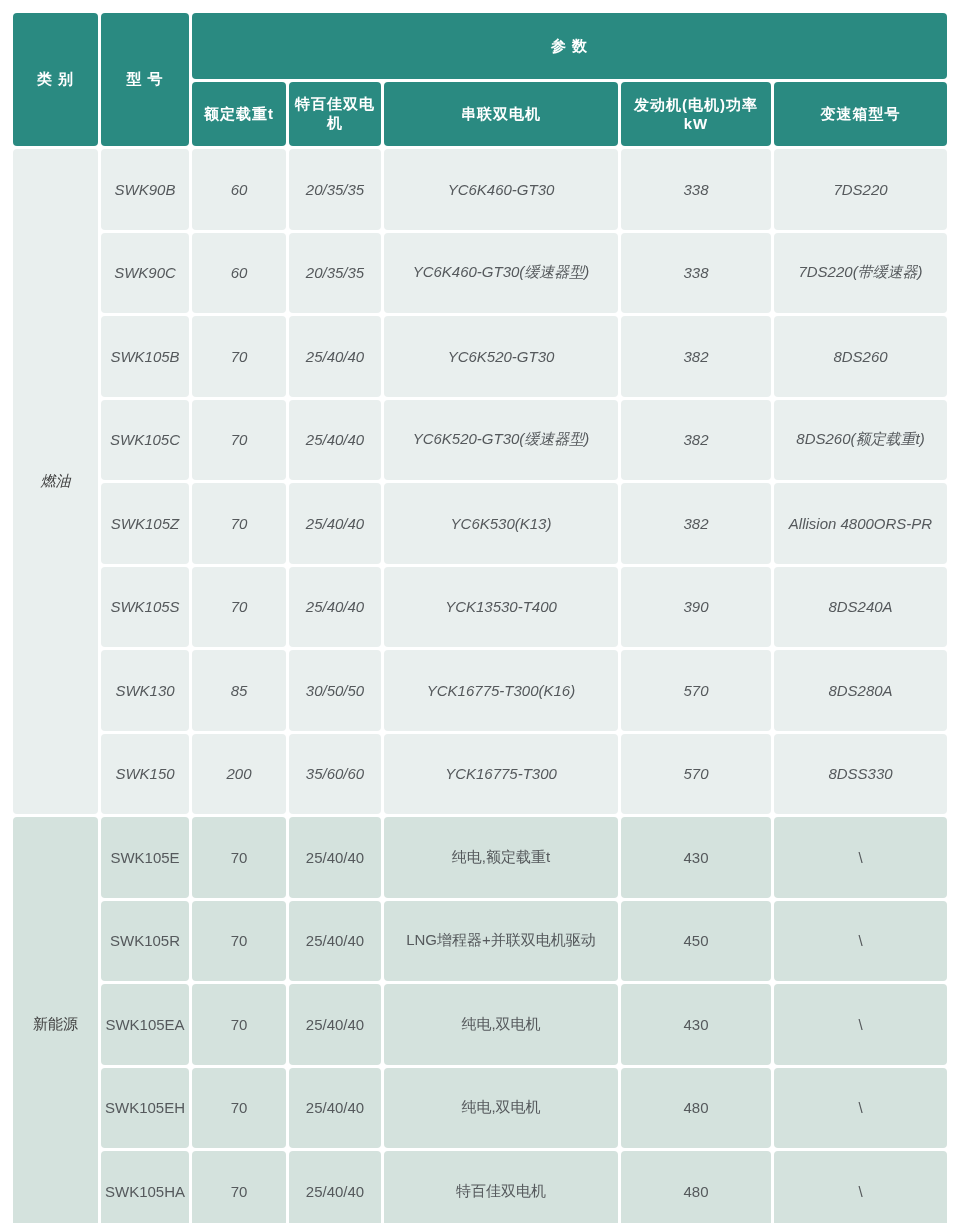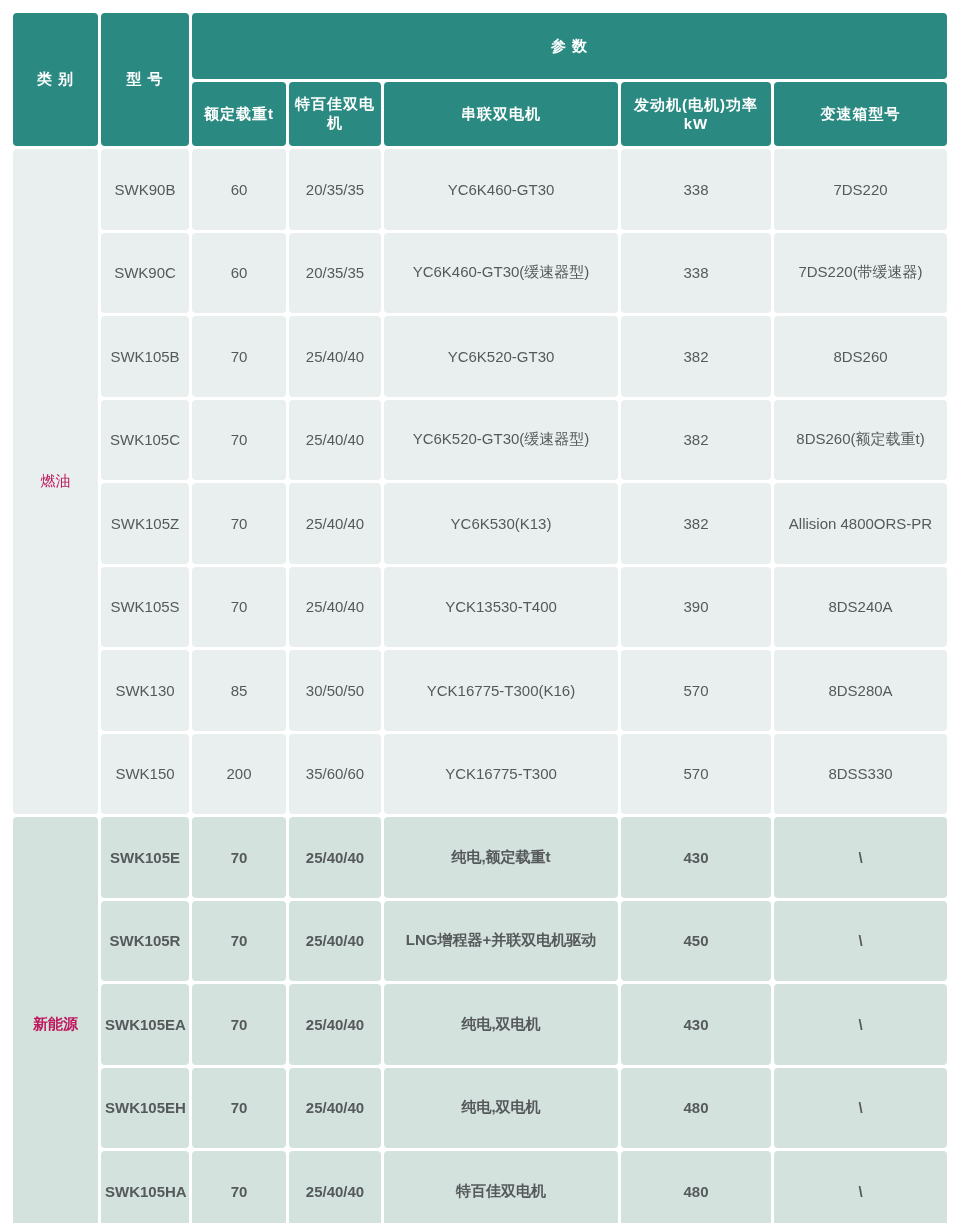--- a/index.html
+++ b/index.html
@@ -32,23 +32,23 @@
   th.hdr {
     background: #2a8a81;
     color: #ffffff;
     font-size: 15px;
     font-weight: bold;
     letter-spacing: 1px;
   }
   tr.head-top th { height: 66px; }
   tr.head-sub th { height: 64px; }
   tbody td { height: 80.5px; font-size: 15px; color: #55595c; }
-  td.bg-fuel { background: #e9efee; }
-  td.bg-ne   { background: #d4e2dd; font-weight: bold; }
-  td.cat     { font-size: 15px; color: #be185d; margin-top: 28px; }
+  td.bg-fuel { background: #e9efee; font-style: italic; }
+  td.bg-ne   { background: #d4e2dd; }
+  td.cat     { font-size: 15px; color: #404040; margin-top: 28px; }
 </style>
 </head>
 <body>
 
 <div class="page">
   <table class="spec">
     <colgroup>
       <col style="width:85px">
         <col style="width:88px">
         <col style="width:94px">

